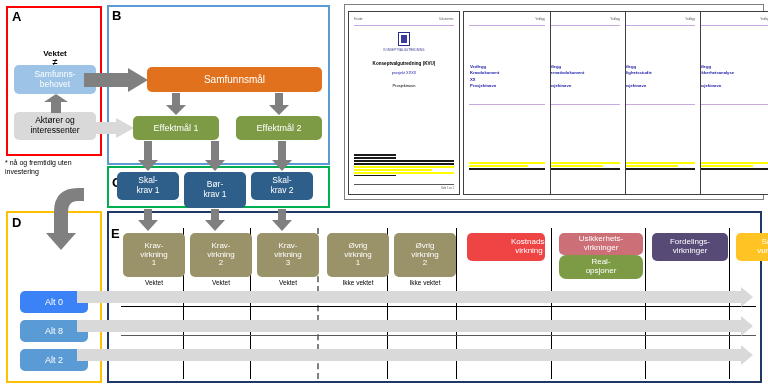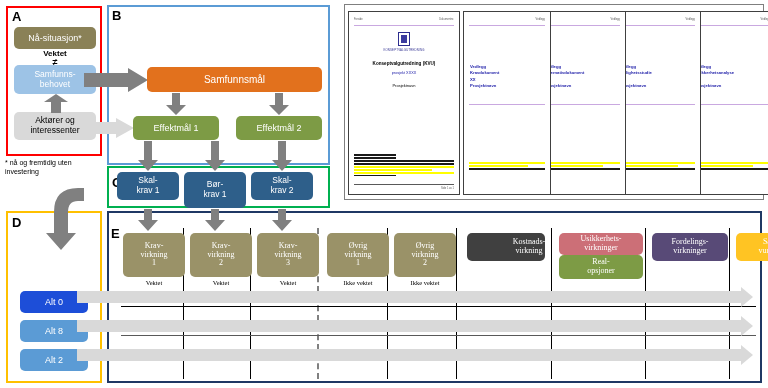--- a/index.html
+++ b/index.html
@@ -45,42 +45,42 @@
   #box-naa        { left:14px; top:27px;  width:82px; height:22px; background:#8a8157; font-size:9px;}
   #box-samfunns   { left:14px; top:65px;  width:82px; height:29px; background:#9dc3e6; }
   #box-aktorer    { left:14px; top:112px; width:82px; height:28px; background:#d9d9d9; color:#000;}
   #box-samfunnsmal{ left:147px;top:67px;  width:175px;height:25px; background:#e2711d; font-size:10px;}
   #box-effekt1    { left:133px;top:116px; width:86px; height:24px; background:#7d9b45; font-size:9px;}
   #box-effekt2    { left:236px;top:116px; width:86px; height:24px; background:#7d9b45; font-size:9px;}
   #box-skal1      { left:117px;top:172px; width:62px; height:28px; background:#2e5f8a; }
   #box-bor1       { left:184px;top:172px; width:62px; height:36px; background:#2e5f8a; }
   #box-skal2      { left:251px;top:172px; width:62px; height:28px; background:#2e5f8a; }
 
-  #box-alt0 { left:20px; top:291px; width:68px; height:22px; background:#1d4ed8; font-size:9px;}
+  #box-alt0 { left:20px; top:291px; width:68px; height:22px; background:#3b82f6; font-size:9px;}
   #box-alt1 { left:20px; top:320px; width:68px; height:22px; background:#5b9bd5; font-size:9px;}
   #box-alt2 { left:20px; top:349px; width:68px; height:22px; background:#5b9bd5; font-size:9px;}
 
   
   #avvik {
     position:absolute; left:14px; top:50px; width:82px;
     text-align:center; font-size:8px; font-weight:bold; color:#000;
     line-height:1.0;
   }
   #avvik .neq { display:block; font-size:9px; }
 
   #footnote {
     position:absolute; left:5px; top:158px; width:95px;
     font-size:7px; color:#000; line-height:1.3;
   }
 
   
   .arrow { position:absolute; }
 
   
-  #e-cols { position:absolute; left:109px; top:213px; width:651px; height:168px;font-family:Liberation Serif, serif; }
+  #e-cols { position:absolute; left:109px; top:213px; width:651px; height:168px; }
   .col-sep { position:absolute; top:15px; width:1px; height:151px; background:#000; }
   .col-sep.dashed {
     background:none;
     border-left:2px dashed #808080;
     width:0;
   }
   .col-head {
     position:absolute; top:20px;
     display:flex; flex-direction:column; align-items:center;
   }
@@ -159,21 +159,20 @@
   <div class="frame" id="frame-c"></div>
   <div class="frame" id="frame-d"></div>
   <div class="frame" id="frame-e"></div>
 
   <div class="frame-label" id="label-a">A</div>
   <div class="frame-label" id="label-b">B</div>
   <div class="frame-label" id="label-c">C</div>
   <div class="frame-label" id="label-d">D</div>
   <div class="frame-label" id="label-e">E</div>
 
-  <div class="box" id="box-naa">Nå-situasjon*</div>
 
   <div id="avvik">
     <span>Vektet</span>
     <span class="neq">≠</span>
   </div>
 
   <div class="box" id="box-aktorer" style="white-space:pre-line">Aktører og
 interessenter</div>
   <div class="box" id="box-samfunns" style="white-space:pre-line">Samfunns-
 behovet</div>
@@ -260,27 +259,27 @@
 1</div>
         <div class="sub">Ikke vektet</div>
       </div>
       <div class="col-head" style="left: 283px; width: 66px;">
         <div class="chip" style="background: rgb(154, 146, 104); white-space: pre-line; width: 62px; height: 44px;">Øvrig
 virkning
 2</div>
         <div class="sub">Ikke vektet</div>
       </div>
       <div class="col-head" style="left: 352px; width: 90px;">
-        <div class="chip" style="background: #404040; white-space: pre-line; width: 78px; height: 28px; padding-left: 47px;">Kostnads-
+        <div class="chip" style="background: #ef4444; white-space: pre-line; width: 78px; height: 28px; padding-left: 47px;">Kostnads-
 virkning</div>
       </div>
       <div class="col-head" style="left: 447px; width: 90px;">
         <div class="chip" style="background: rgb(204, 111, 119); white-space: pre-line; width: 84px; height: 22px;">Usikkerhets-
 virkninger</div>
-        <div class="chip" style="background: rgb(125, 155, 69); white-space: pre-line; width: 84px; height: 24px;">Real-
+        <div class="chip" style="background: rgb(125, 155, 69); white-space: pre-line; width: 84px; height: 24px; border-radius: 7px;">Real-
 opsjoner</div>
       </div>
       <div class="col-head" style="left: 541px; width: 80px;">
         <div class="chip" style="background: rgb(88, 74, 119); white-space: pre-line; width: 76px; height: 28px;">Fordelings-
 virkninger</div>
       </div>
       <div class="col-head" style="left: 625px; width: 80px;">
         <div class="chip" style="background: rgb(255, 196, 35); white-space: pre-line; width: 76px; height: 28px;">Samlet
 vurdering</div>
       </div>

